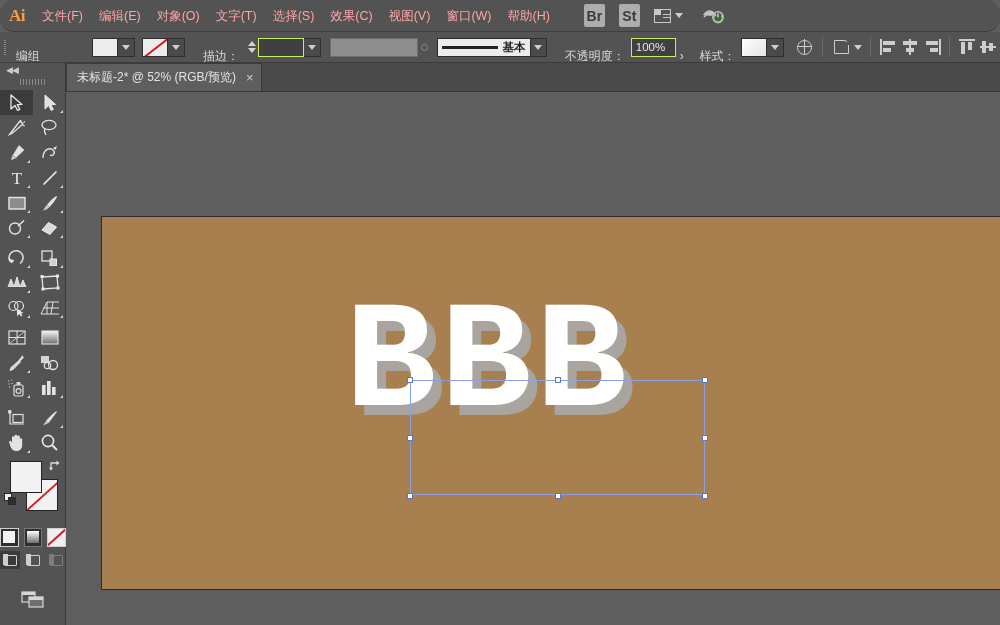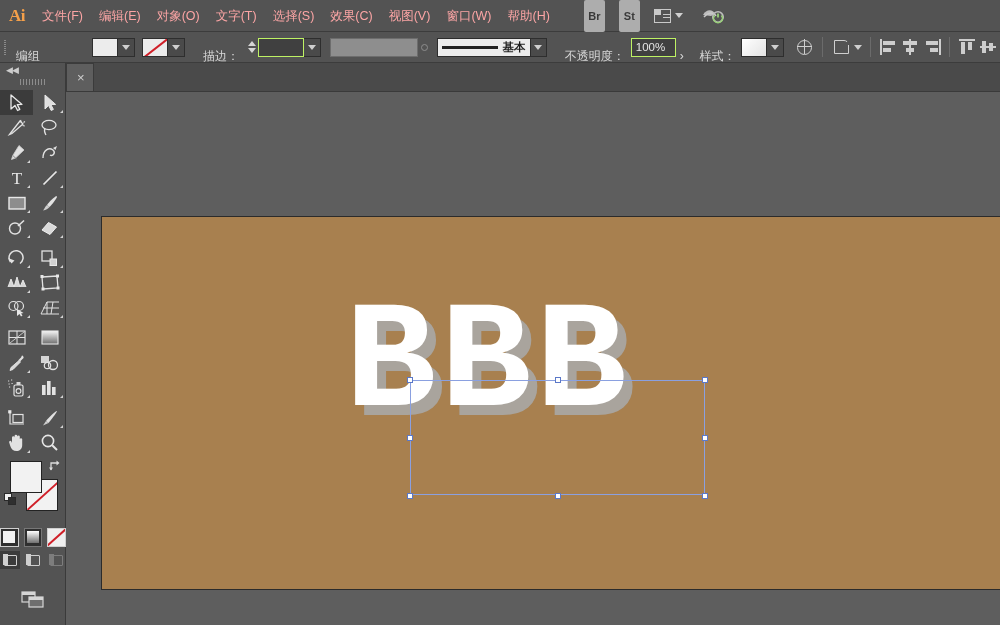--- a/index.html
+++ b/index.html
@@ -11,38 +11,39 @@
     -webkit-font-smoothing: antialiased;
   }
   #app { position: relative; width: 1000px; height: 625px; }
 
   
   .menubar {
     position: absolute; left: 0; top: 0; width: 1000px; height: 32px;
     background: #535353;
     display: flex; align-items: center;
     border-bottom: 1px solid #3c3c3c;
+    border-radius: 14px;
   }
   .ai-logo {
     width: 34px; height: 32px;
     display: flex; align-items: center; justify-content: center;
     color: #f5a04a; font-weight: bold; font-size: 17px;
     font-family: "Liberation Serif", serif;
     letter-spacing: -0.5px;
   }
   .menu-item {
     padding: 0 8px; height: 32px; line-height: 32px;
     font-size: 12.5px; color: #fca5a5; white-space: nowrap;
     cursor: default;
   }
   .mb-spacer { flex: 0 0 20px; }
   .mb-badge {
-    width: 21px; height: 32px; margin-left: 6px;
+    width: 21px; height: 23px; margin-left: 6px;
     background: #adadad; color: #3a3a3a;
-    font-size: 11px; font-weight: bold;
+    font-size: 14px; font-weight: bold;
     display: flex; align-items: center; justify-content: center;
     border-radius: 2px;
   }
   .mb-arrange {
     margin-left: 14px; display: flex; align-items: center; gap: 4px;
   }
   .arrange-glyph {
     width: 17px; height: 14px; border: 1.5px solid #c9c9c9;
     display: block; position: relative;
   }
@@ -431,20 +432,21 @@
       <span class="align-ic">
         <i style="left:0;top:7px;width:16px;height:2px;"></i>
         <i style="left:2px;top:2px;width:4px;height:12px;"></i>
         <i style="left:9px;top:4px;width:4px;height:8px;"></i>
       </span>
     </div>
   </div>
 
   <div class="tabbar">
     <div class="tab">
+      <span class="tab-title">未标题-2* @ 52% (RGB/预览)</span>
       <span class="tab-close">×</span>
     </div>
   </div>
 
   <div class="canvaswrap">
     <div class="artboard">
       <div class="art-text">BBB</div>
     </div>
 
     <div class="selbox">

